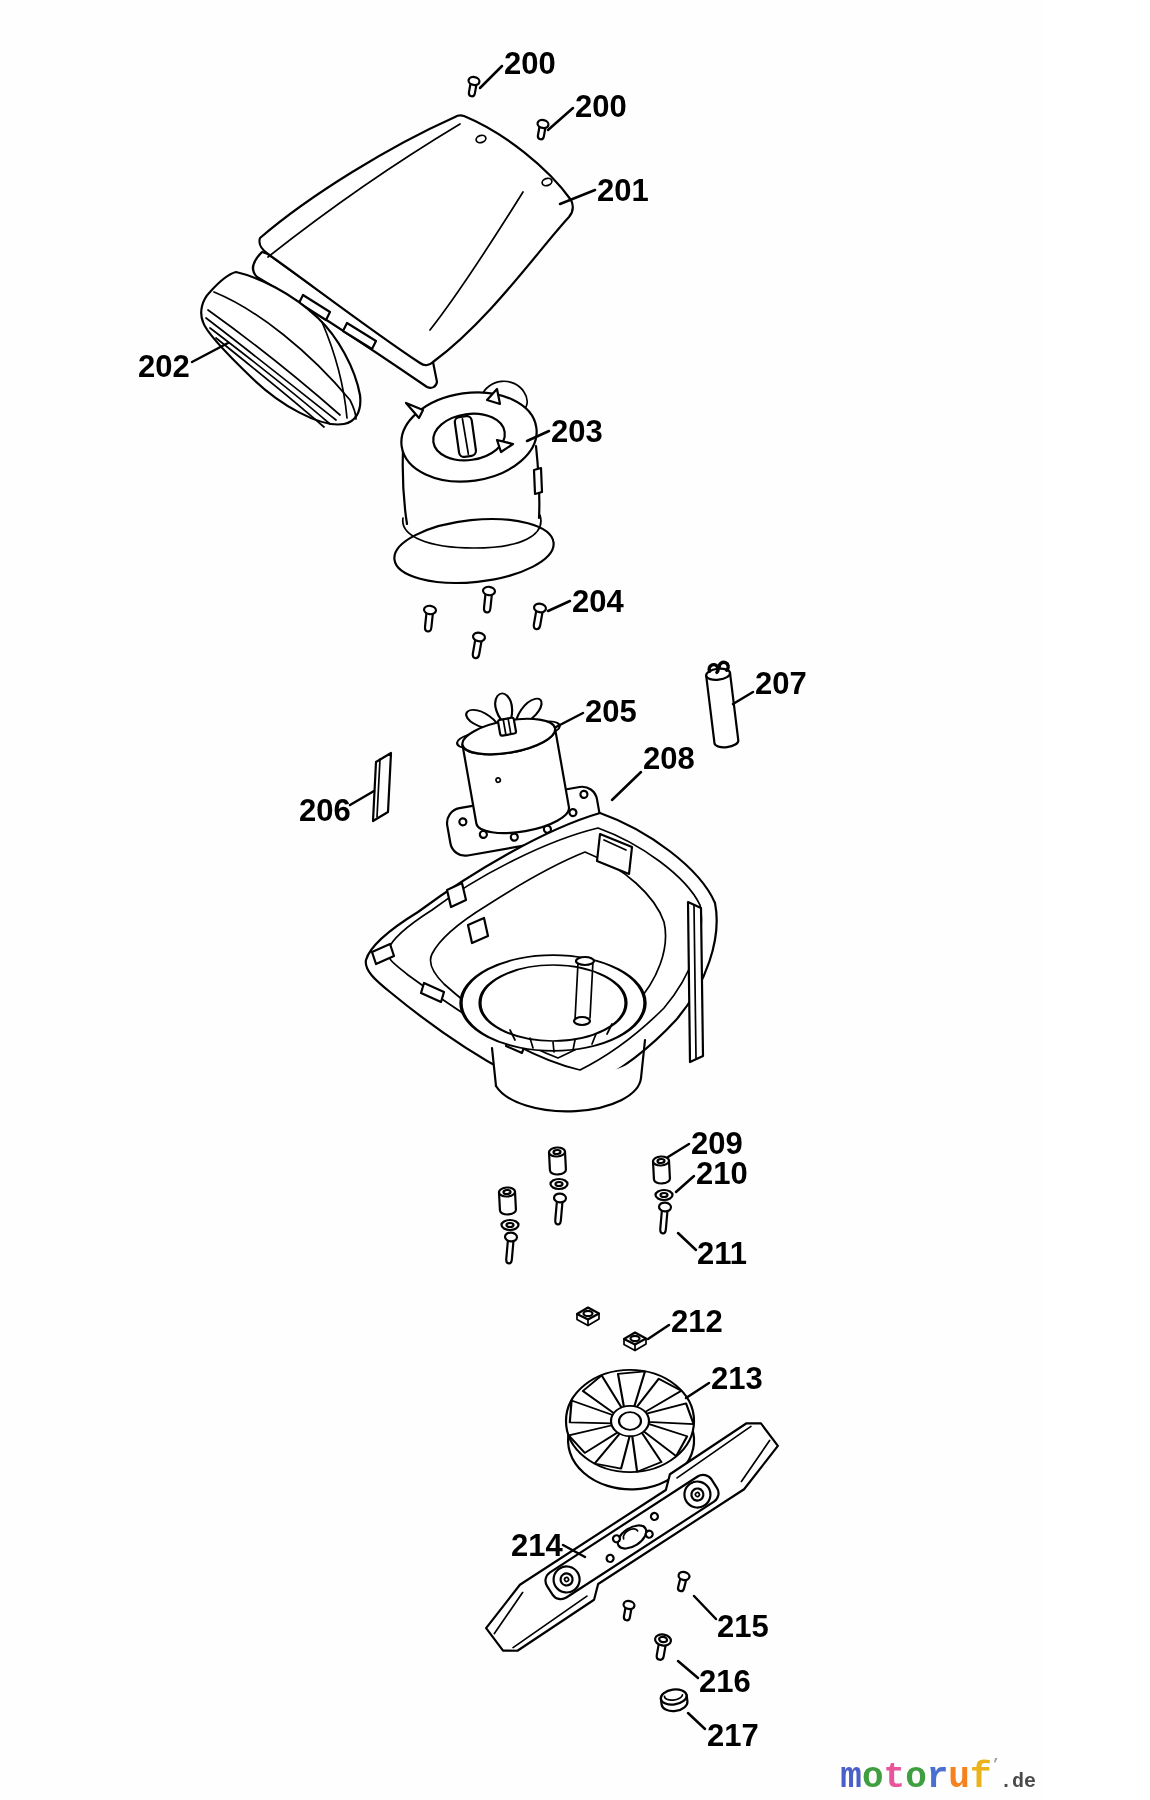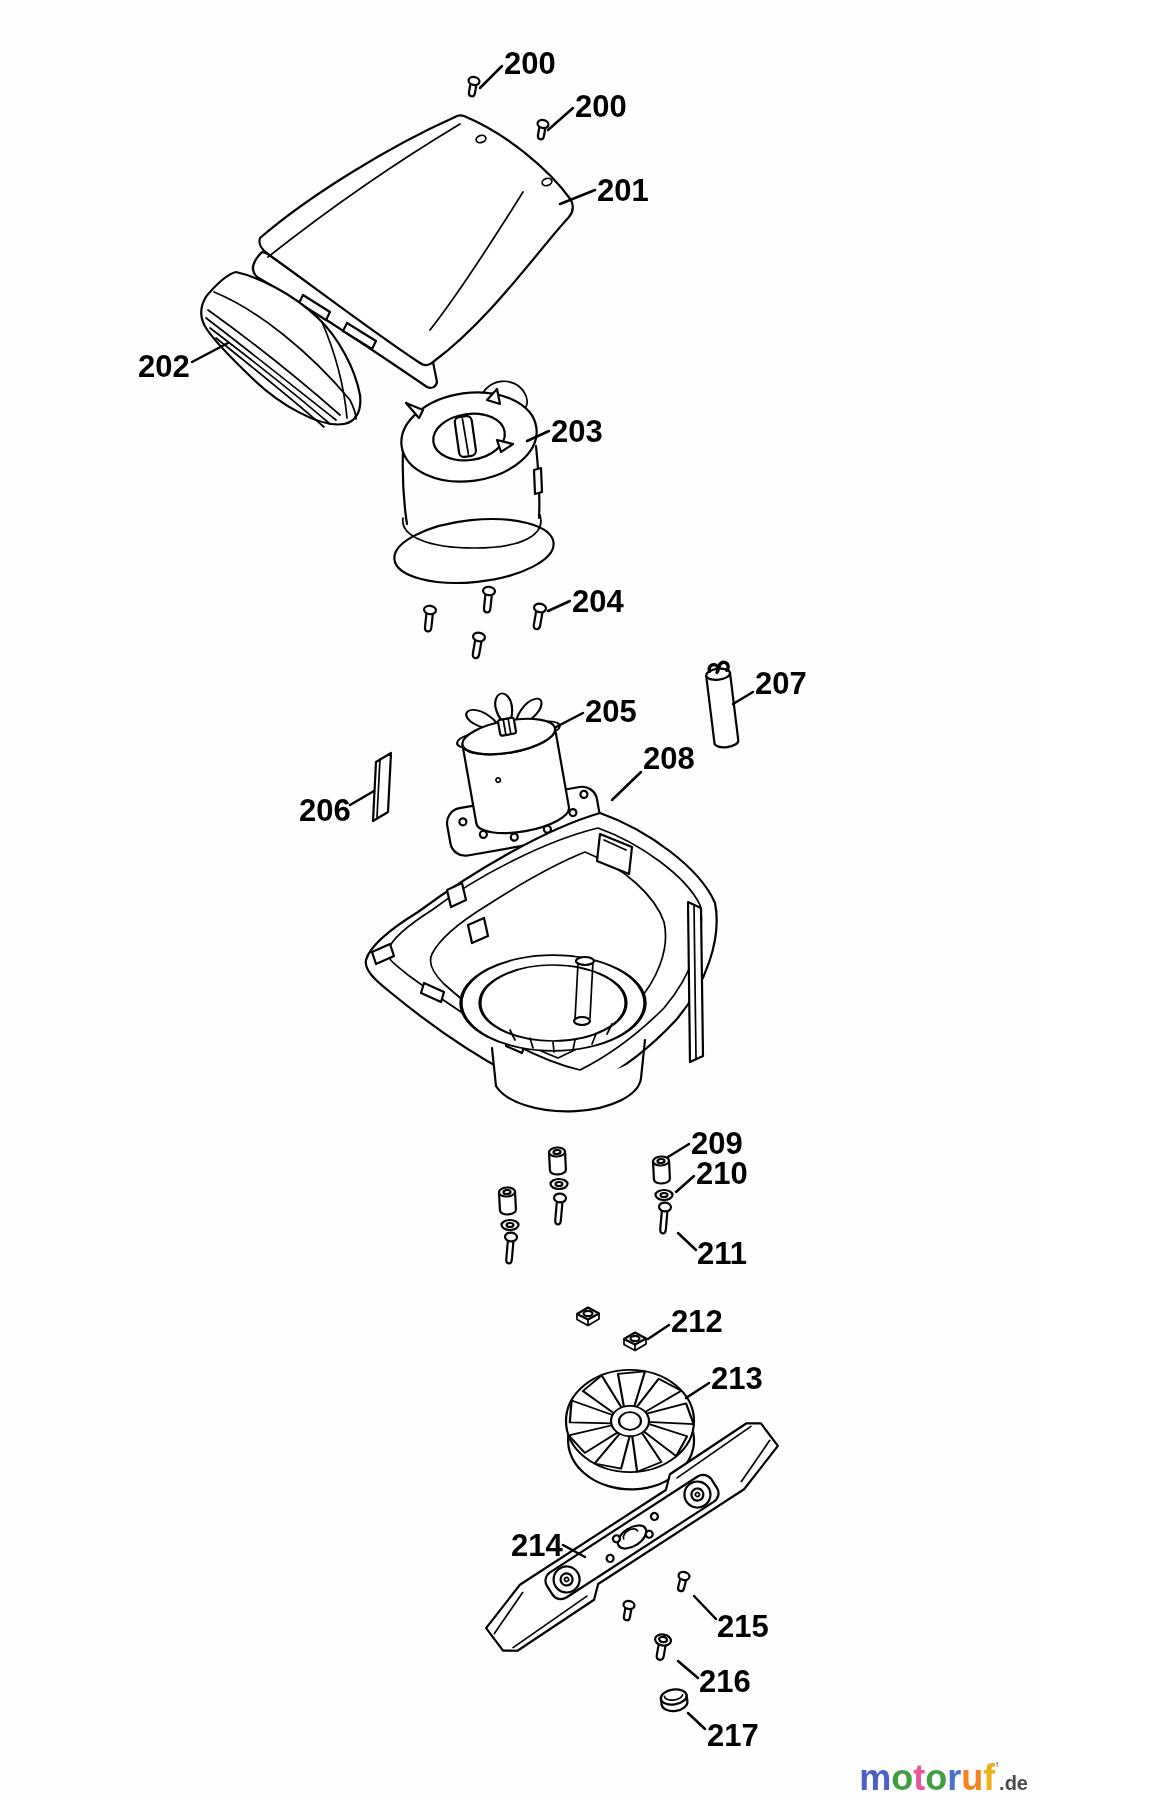--- a/index.html
+++ b/index.html
@@ -5,21 +5,21 @@
   html,body{margin:0;padding:0;background:#ffffff;}
   .canvas{position:relative;width:1042px;height:1800px;background:#fefefe;overflow:hidden;
           font-family:"Liberation Sans",sans-serif;}
   svg{position:absolute;left:0;top:0;}
   .ln  {fill:#ffffff;stroke:#000000;stroke-width:2.2;stroke-linejoin:round;stroke-linecap:round;}
   .lnf {fill:#ffffff;stroke:none;}
   .ln2 {fill:none;stroke:#000000;stroke-width:1.7;stroke-linejoin:round;stroke-linecap:round;}
   .ln3 {fill:none;stroke:#000000;stroke-width:2.2;stroke-linecap:round;}
   .leader{stroke:#000000;stroke-width:2.5;stroke-linecap:round;}
   .plabel{font-family:"Liberation Sans",sans-serif;font-weight:700;font-size:31px;fill:#000;stroke:none;}
-  .logo{position:absolute;right:14px;bottom:4px;font-family:Liberation Sans, sans-serif;
+  .logo{position:absolute;right:6px;bottom:4px;font-family:Liberation Mono, monospace;
         font-weight:700;font-size:36px;line-height:1;letter-spacing:0;}
   .logo .tld{font-size:20px;font-weight:700;}
   .logo .mark{font-size:14px;vertical-align:18px;color:#999;}
 </style>
 </head>
 <body>
 
 <div class="canvas">
 <svg width="1150" height="1800" viewBox="0 0 1150 1800">
   <defs>

